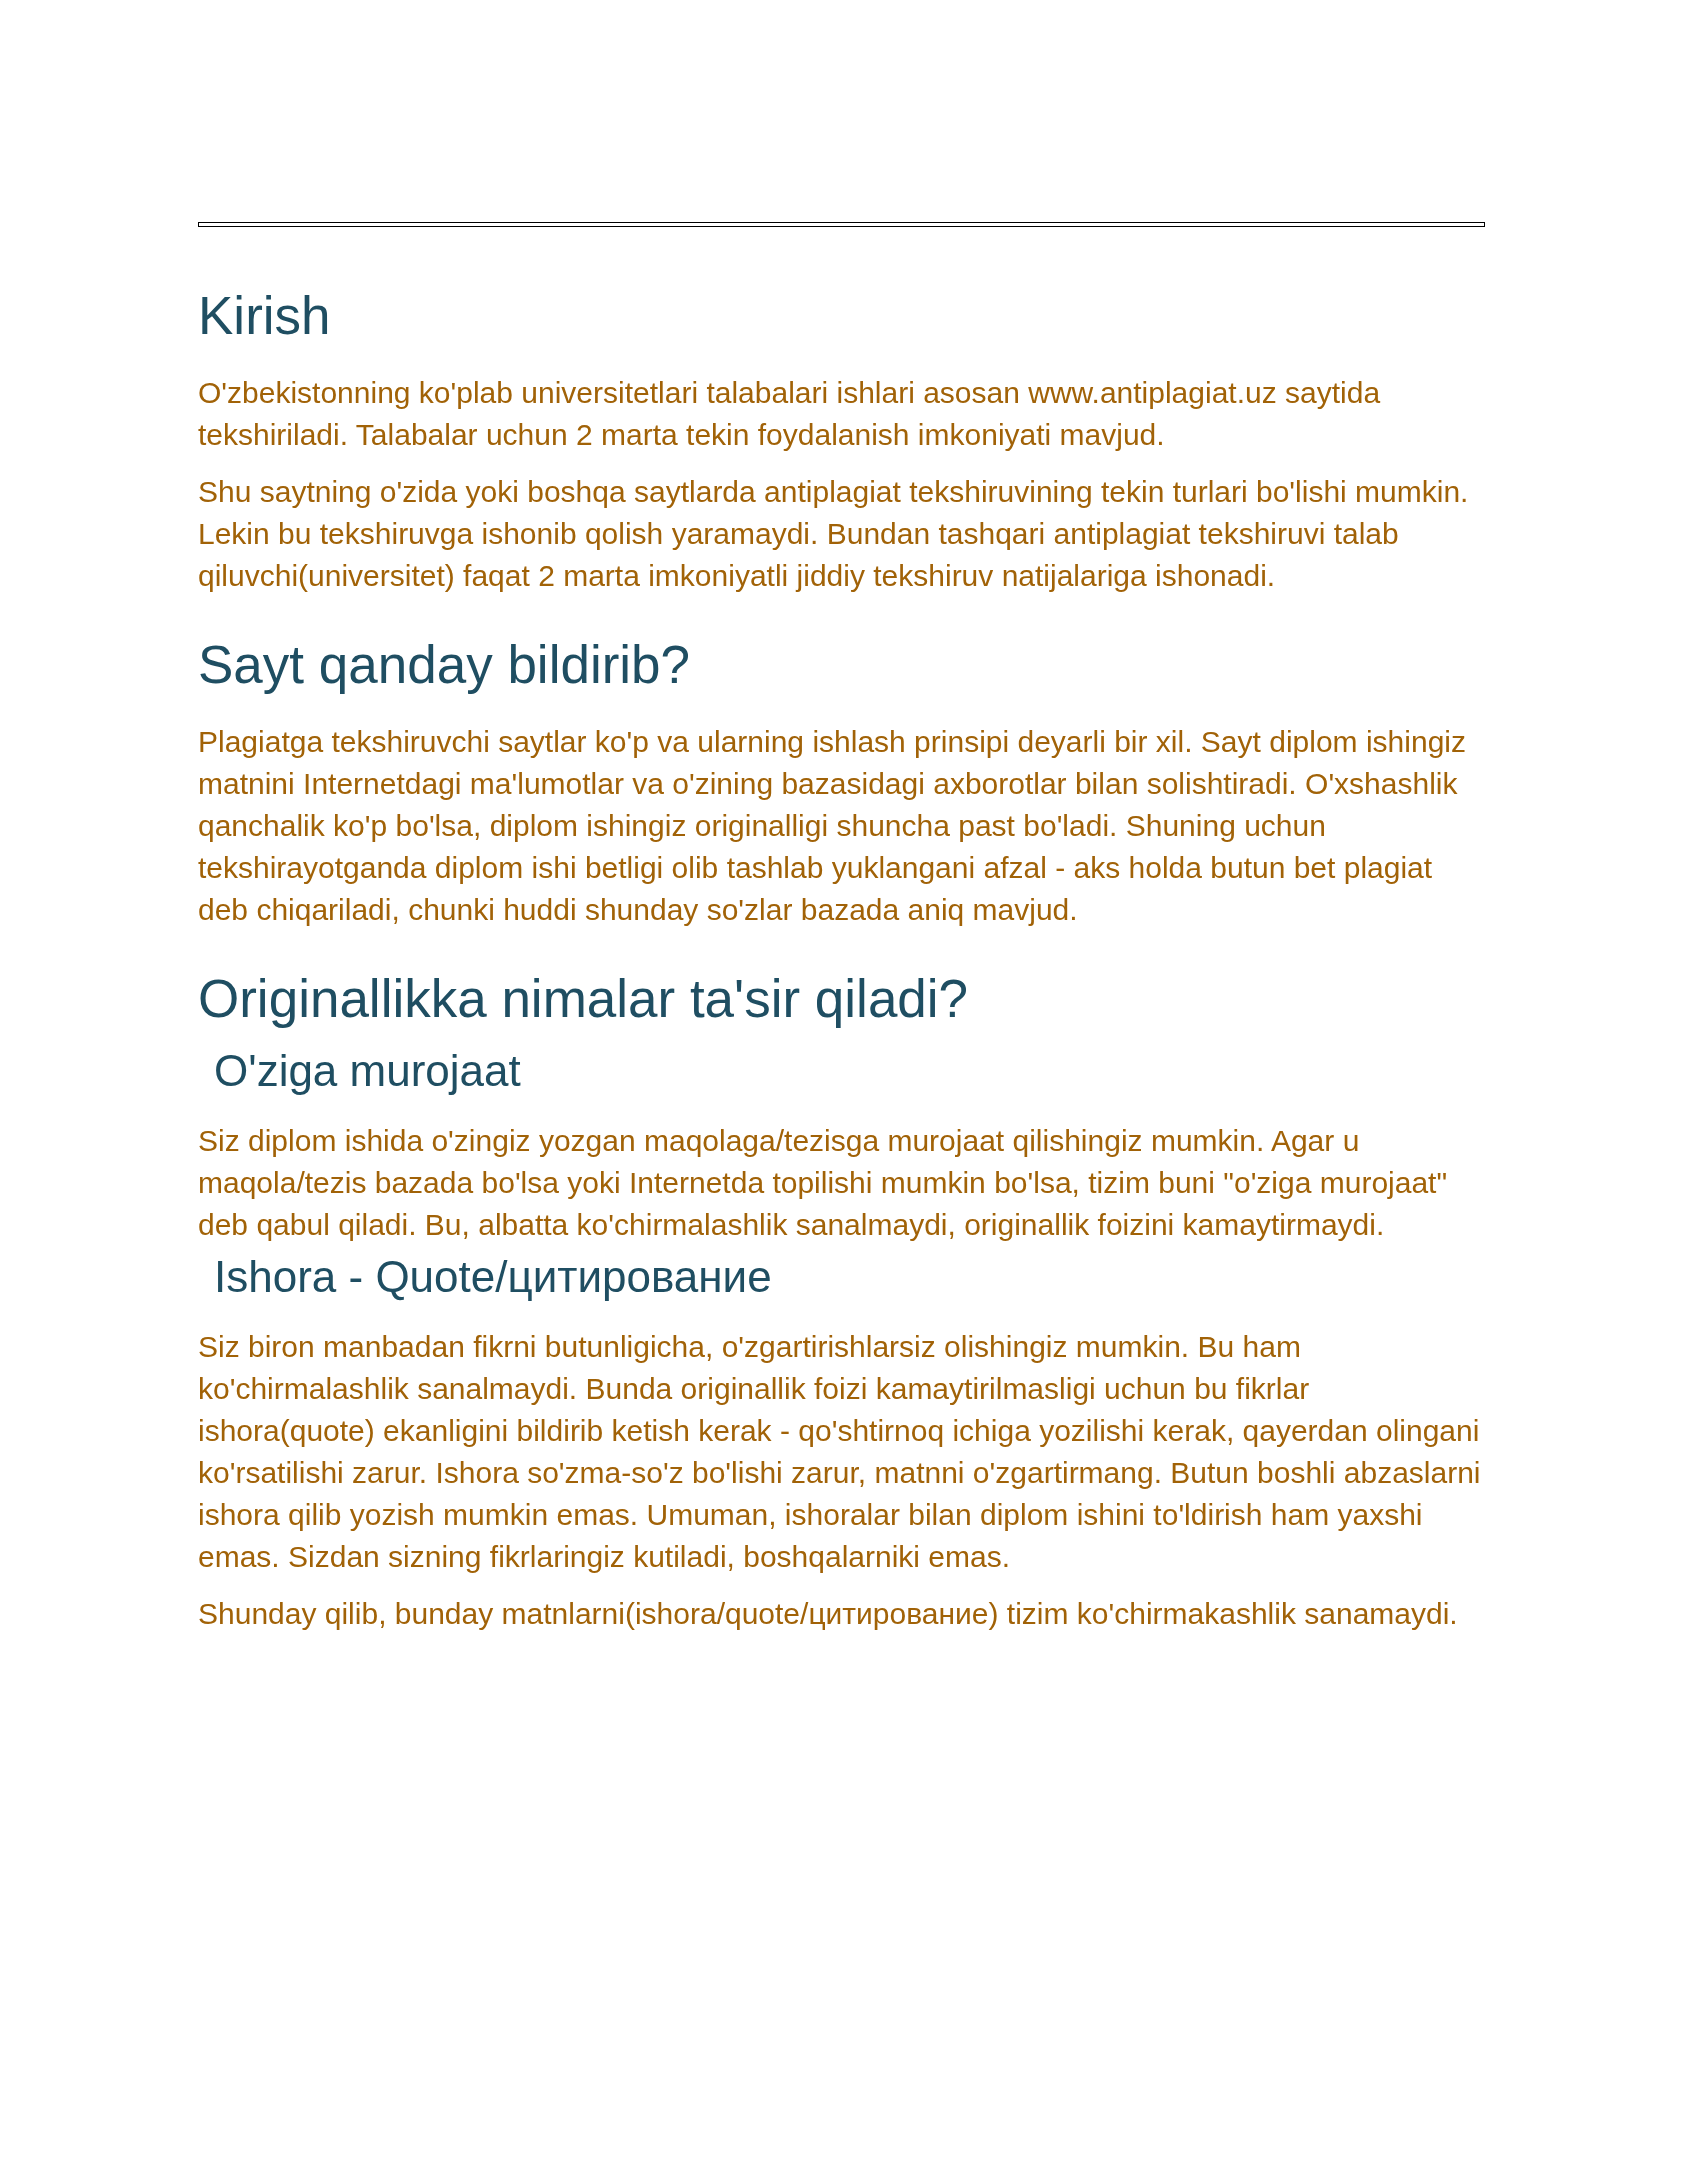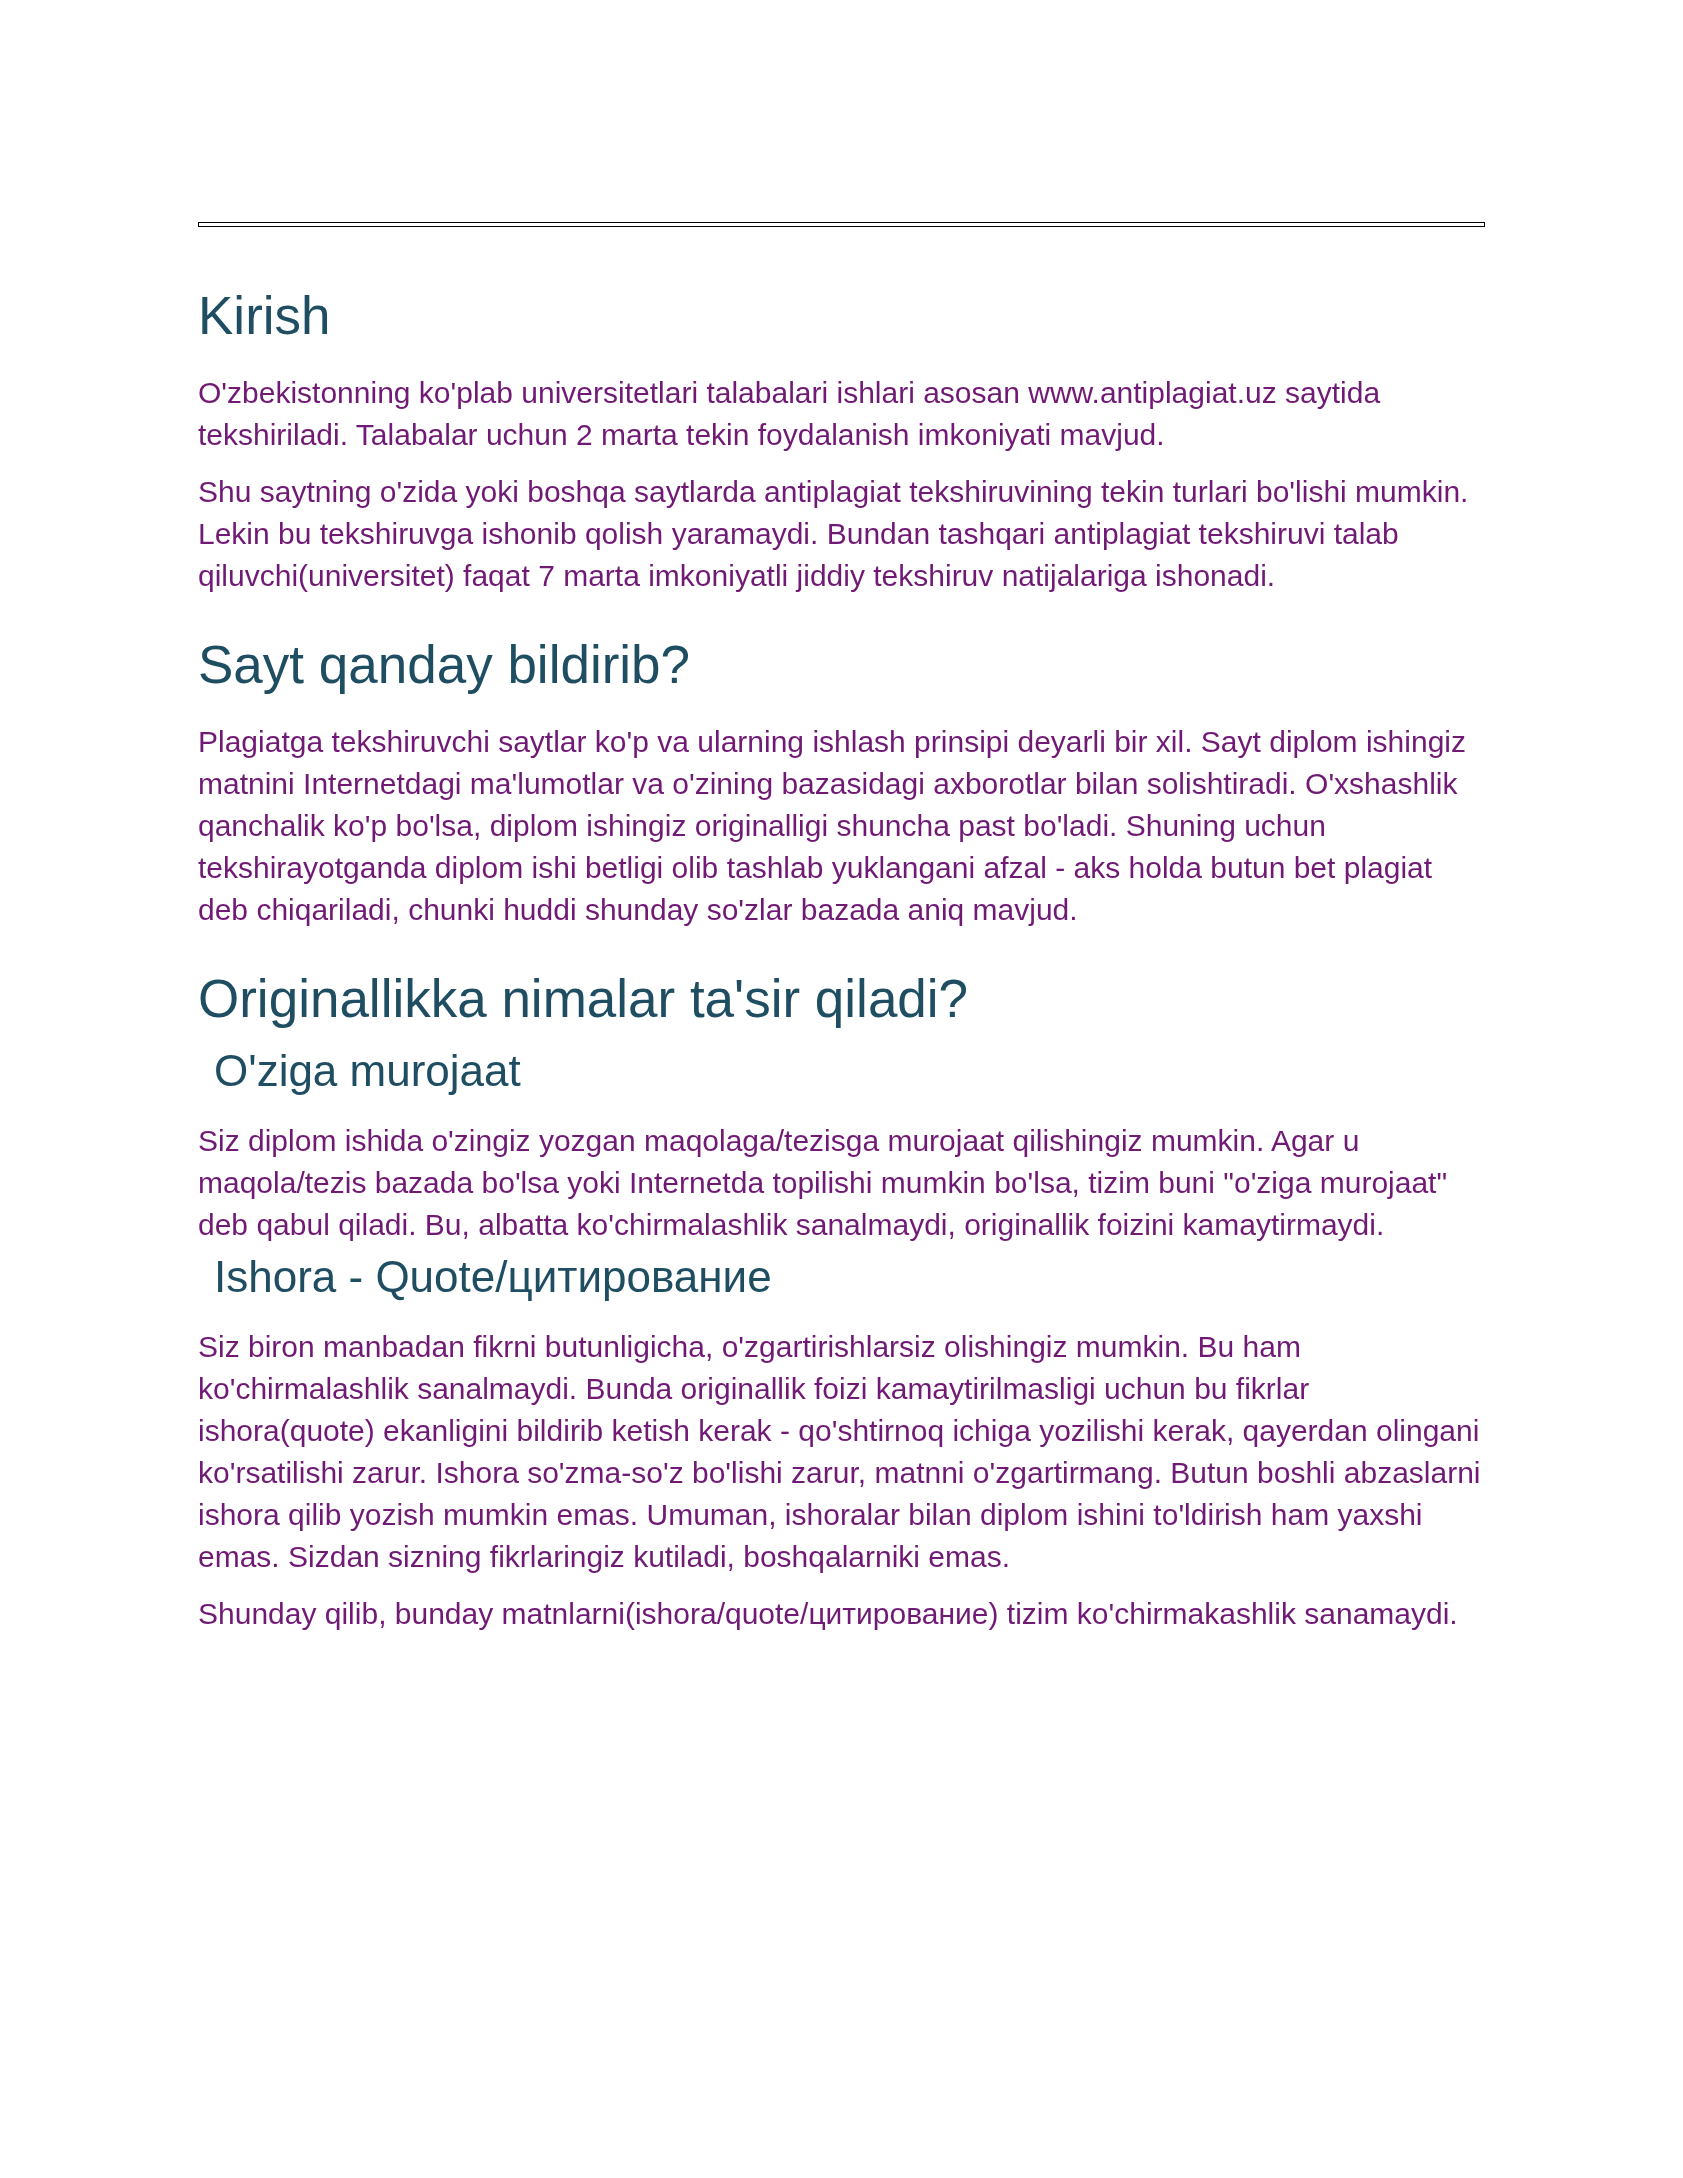--- a/index.html
+++ b/index.html
@@ -34,39 +34,39 @@
     margin-top: 58px;
   }
   h2 {
     color: #1f4e62;
     font-size: 44px;
     line-height: 51px;
     font-weight: 400;
     margin: -10px 0 24px 16px;
   }
   p {
-    color: #701a75;
+    color: #a16207;
     font-size: 30px;
     line-height: 42px;
     margin: 0 0 15px 0;
     text-align: left;
   }
 </style>
 </head>
 <body>
 
 <div class="page">
 
   <div class="rule"></div>
 
   <h1 class="first">Kirish</h1>
 
   <p>O'zbekistonning ko'plab universitetlari talabalari ishlari asosan www.antiplagiat.uz saytida tekshiriladi. Talabalar uchun 2 marta tekin foydalanish imkoniyati mavjud.</p>
 
-  <p>Shu saytning o'zida yoki boshqa saytlarda antiplagiat tekshiruvining tekin turlari bo'lishi mumkin. Lekin bu tekshiruvga ishonib qolish yaramaydi. Bundan tashqari antiplagiat tekshiruvi talab qiluvchi(universitet) faqat 7 marta imkoniyatli jiddiy tekshiruv natijalariga ishonadi.</p>
+  <p>Shu saytning o'zida yoki boshqa saytlarda antiplagiat tekshiruvining tekin turlari bo'lishi mumkin. Lekin bu tekshiruvga ishonib qolish yaramaydi. Bundan tashqari antiplagiat tekshiruvi talab qiluvchi(universitet) faqat 2 marta imkoniyatli jiddiy tekshiruv natijalariga ishonadi.</p>
 
 
   <h1>Sayt qanday bildirib?</h1>
 
   <p>Plagiatga tekshiruvchi saytlar ko'p va ularning ishlash prinsipi deyarli bir xil. Sayt diplom ishingiz matnini Internetdagi ma'lumotlar va o'zining bazasidagi axborotlar bilan solishtiradi. O'xshashlik qanchalik ko'p bo'lsa, diplom ishingiz originalligi shuncha past bo'ladi. Shuning uchun tekshirayotganda diplom ishi betligi olib tashlab yuklangani afzal - aks holda butun bet plagiat deb chiqariladi, chunki huddi shunday so'zlar bazada aniq mavjud.</p>
 
   <h1>Originallikka nimalar ta'sir qiladi?</h1>
 
   <h2>O'ziga murojaat</h2>
 

